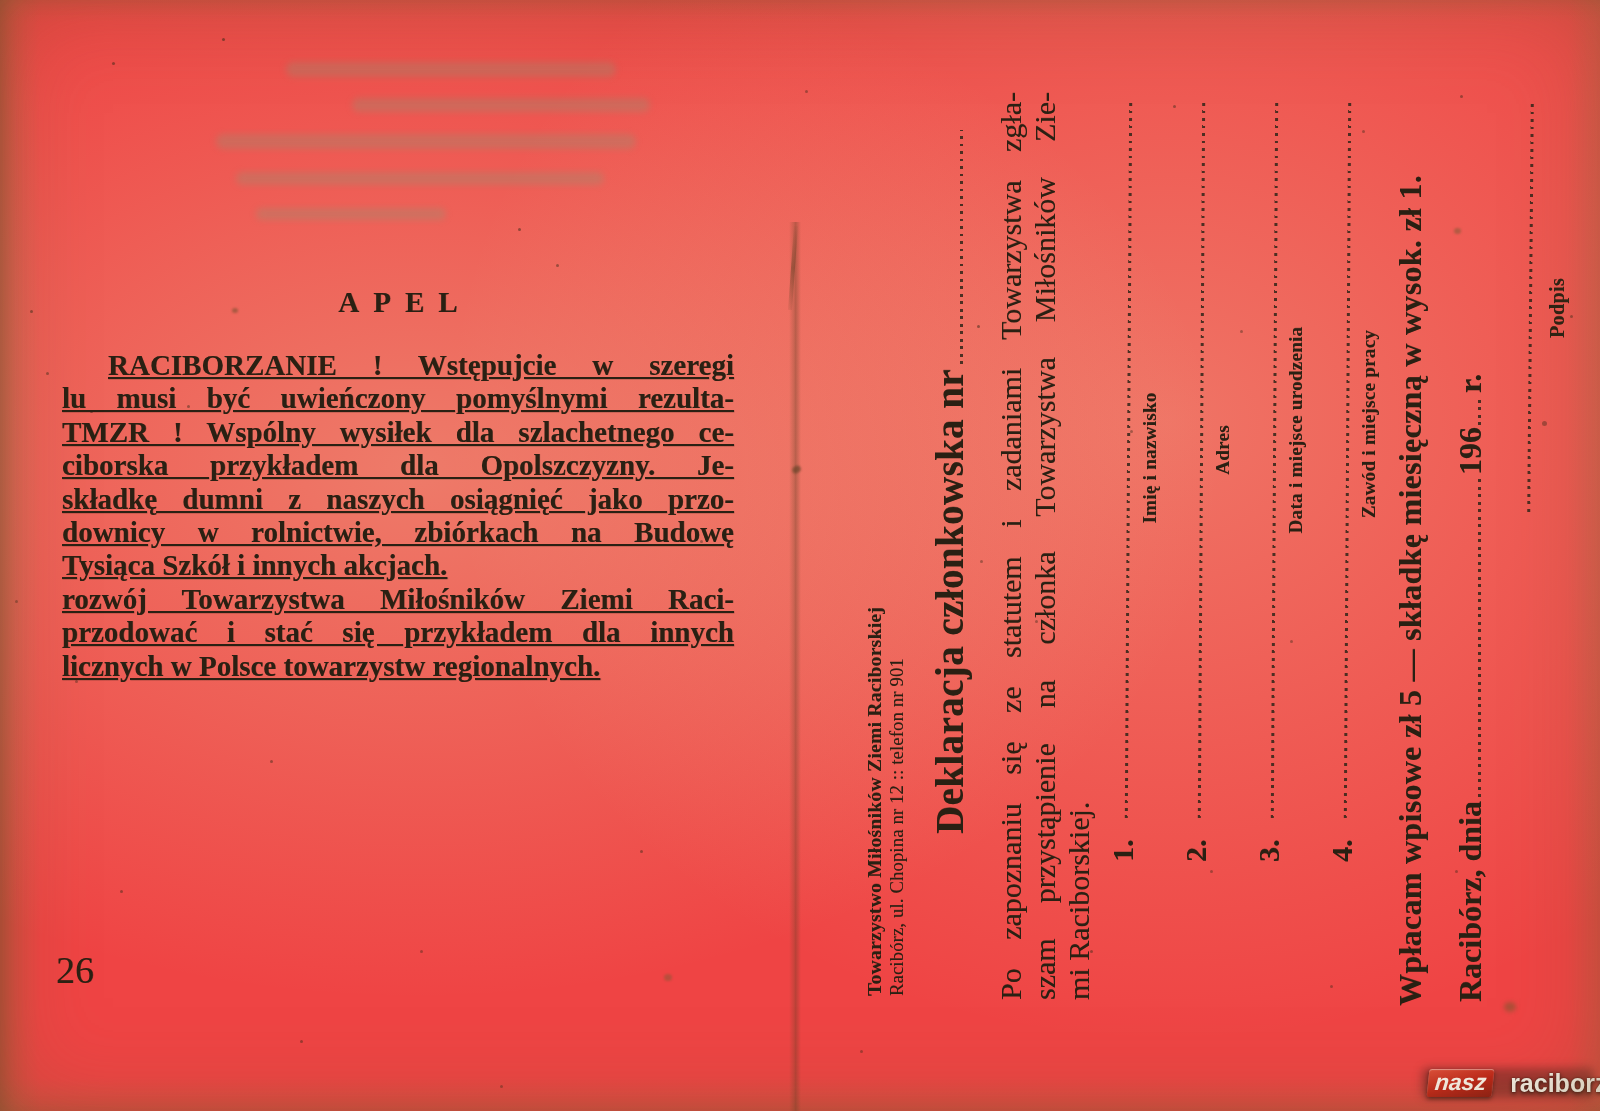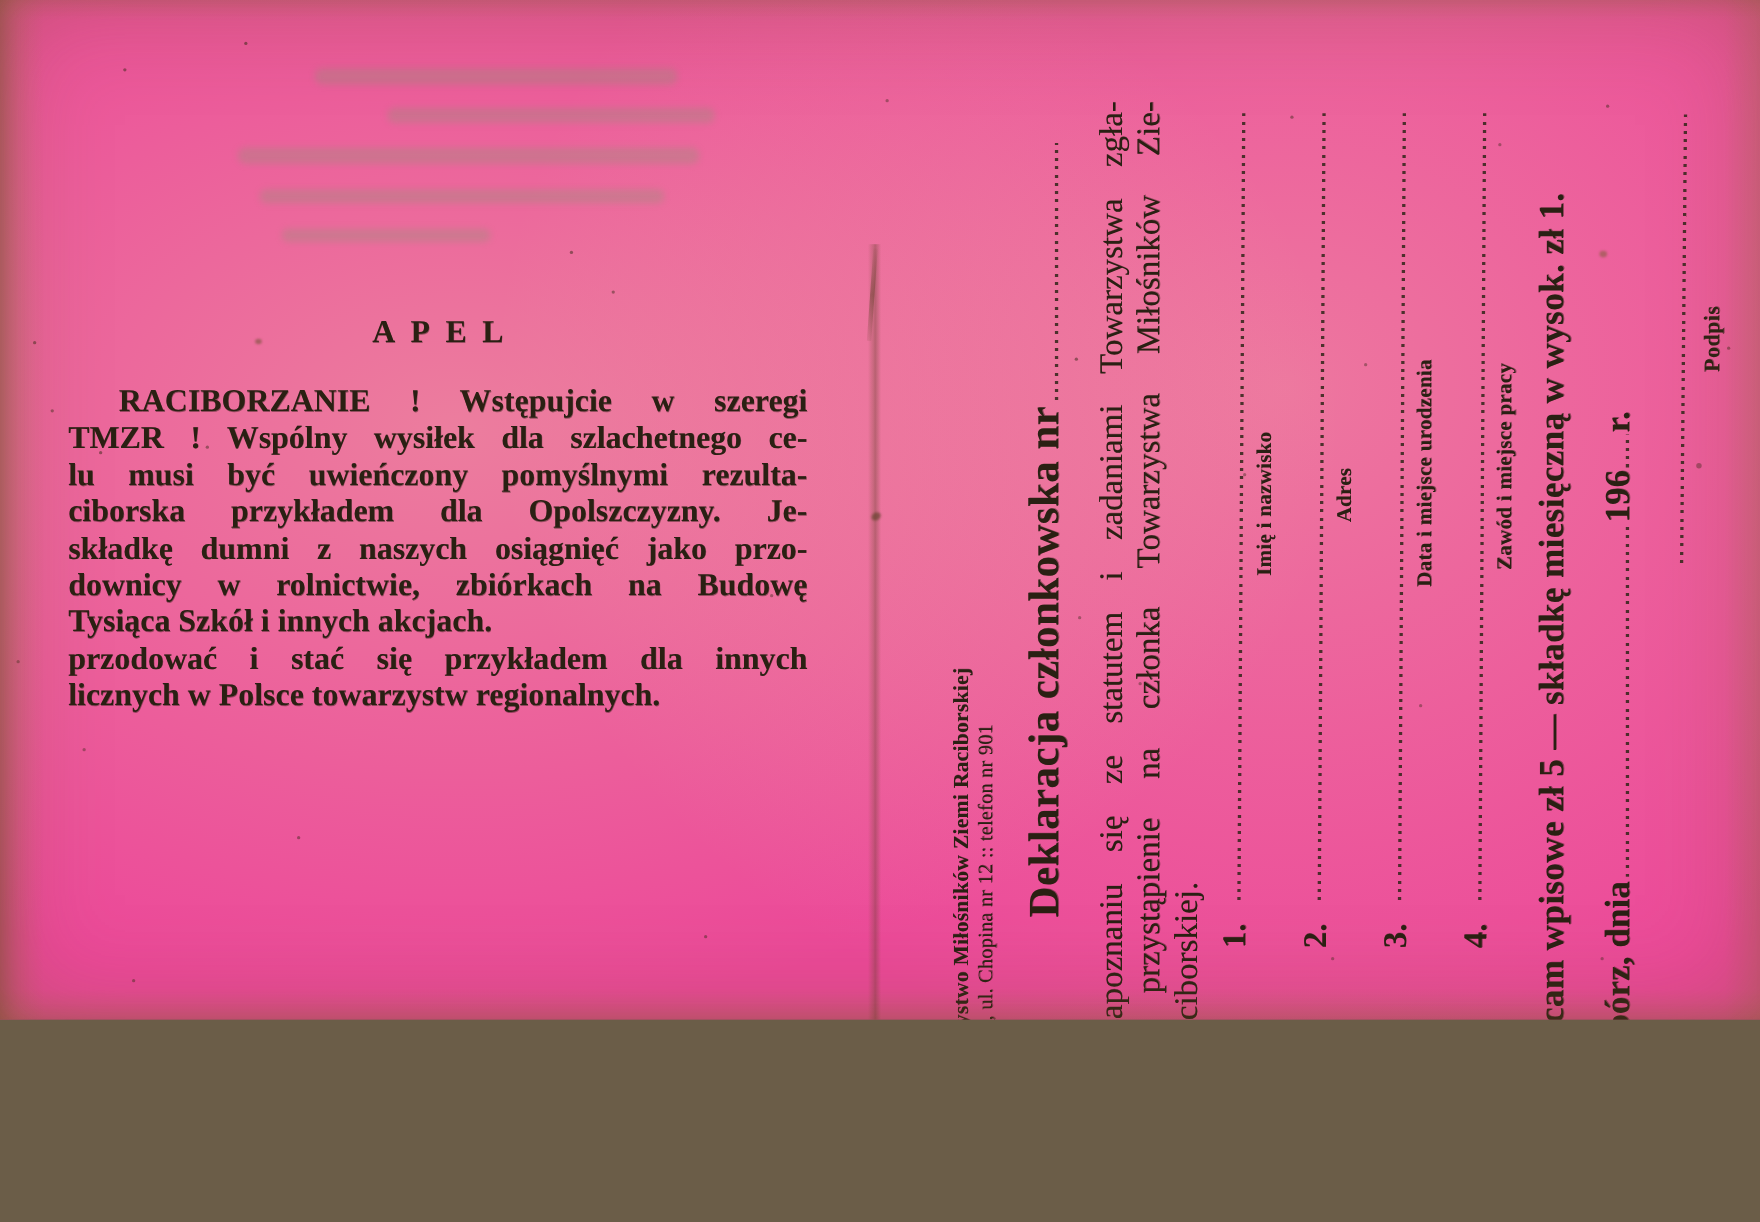--- a/index.html
+++ b/index.html
@@ -1,18 +1,18 @@
 <!DOCTYPE html>
 <html><head>
 <meta charset="utf-8">
 <style>
   html,body{margin:0;padding:0;background:#6b5d48;}
   .scan{
-    position:relative;width:1600px;height:927px;overflow:hidden;
-    background:#ec4899;
+    position:relative;width:1600px;height:1111px;overflow:hidden;
+    background:#ef4444;
     font-family:"Liberation Serif", serif;
     color:#2a2013;
   }
   .scan *{box-sizing:border-box;}
   
   .paper-texture{
     position:absolute;inset:0;pointer-events:none;
     background:
       radial-gradient(1150px 760px at 26% 42%, rgba(236,212,166,.38), transparent 70%),
       radial-gradient(1000px 860px at 73% 38%, rgba(240,218,172,.32), transparent 72%),
@@ -73,21 +73,21 @@
   .st5{left:232px;top:308px;width:6px;height:5px;background:rgba(100,75,40,.5);filter:blur(1px);}
 
   .page{position:absolute;inset:0;}
   .ink{text-shadow:0.4px 0.4px 0.6px rgba(42,32,19,.45);}
 
   
   .apel-heading{
     position:absolute;left:62px;top:286px;width:672px;text-align:center;
     font-size:29px;font-weight:700;letter-spacing:14px;text-indent:14px;
   }
-  .apel-body{position:absolute;left:62px;top:349px;width:672px;font-size:29px;font-weight:700;line-height:33.4px;}
+  .apel-body{position:absolute;left:62px;top:349px;width:672px;font-size:29px;font-weight:700;line-height:33.4px;text-decoration:underline;}
   .apel-body .bl{width:100%;}
   .jl{text-align:justify;text-align-last:justify;}
   .indent{padding-left:46px;}
   .page-number{position:absolute;left:56px;top:948px;font-size:38px;font-weight:400;}
 
   
   .rot{position:absolute;transform-origin:0 0;transform:rotate(-90deg);white-space:nowrap;}
   .rot-c{position:absolute;transform-origin:0 0;transform:rotate(-90deg) translateX(-50%);white-space:nowrap;}
 
   
@@ -155,26 +155,27 @@
   <div class="stain st4"></div>
   <div class="stain st5"></div>
   <div class="spine-crease"></div>
   <div class="spine-notch"></div>
 
   <div class="page">
     <div class="apel-heading ink">APEL</div>
 
     <div class="apel-body">
       <div class="bl ink jl indent">RACIBORZANIE !  Wstępujcie  w  szeregi</div>
+      <div class="bl ink jl">lu musi być uwieńczony pomyślnymi rezulta-</div>
       <div class="bl ink jl">TMZR ! Wspólny wysiłek dla szlachetnego ce-</div>
-      <div class="bl ink jl">lu musi być uwieńczony pomyślnymi rezulta-</div>
       <div class="bl ink jl">ciborska przykładem dla Opolszczyzny. Je-</div>
       <div class="bl ink jl">składkę dumni z naszych osiągnięć jako przo-</div>
       <div class="bl ink jl">downicy w rolnictwie, zbiórkach na Budowę</div>
       <div class="bl ink">Tysiąca Szkół i innych akcjach.</div>
+      <div class="bl ink jl">rozwój Towarzystwa Miłośników Ziemi Raci-</div>
       <div class="bl ink jl">przodować i stać się przykładem dla innych</div>
       <div class="bl ink">licznych w Polsce towarzystw regionalnych.</div>
     </div>
 
     <div class="page-number ink">26</div>
   </div>
 
   <div class="page">
 
     <div class="rot imprint">

